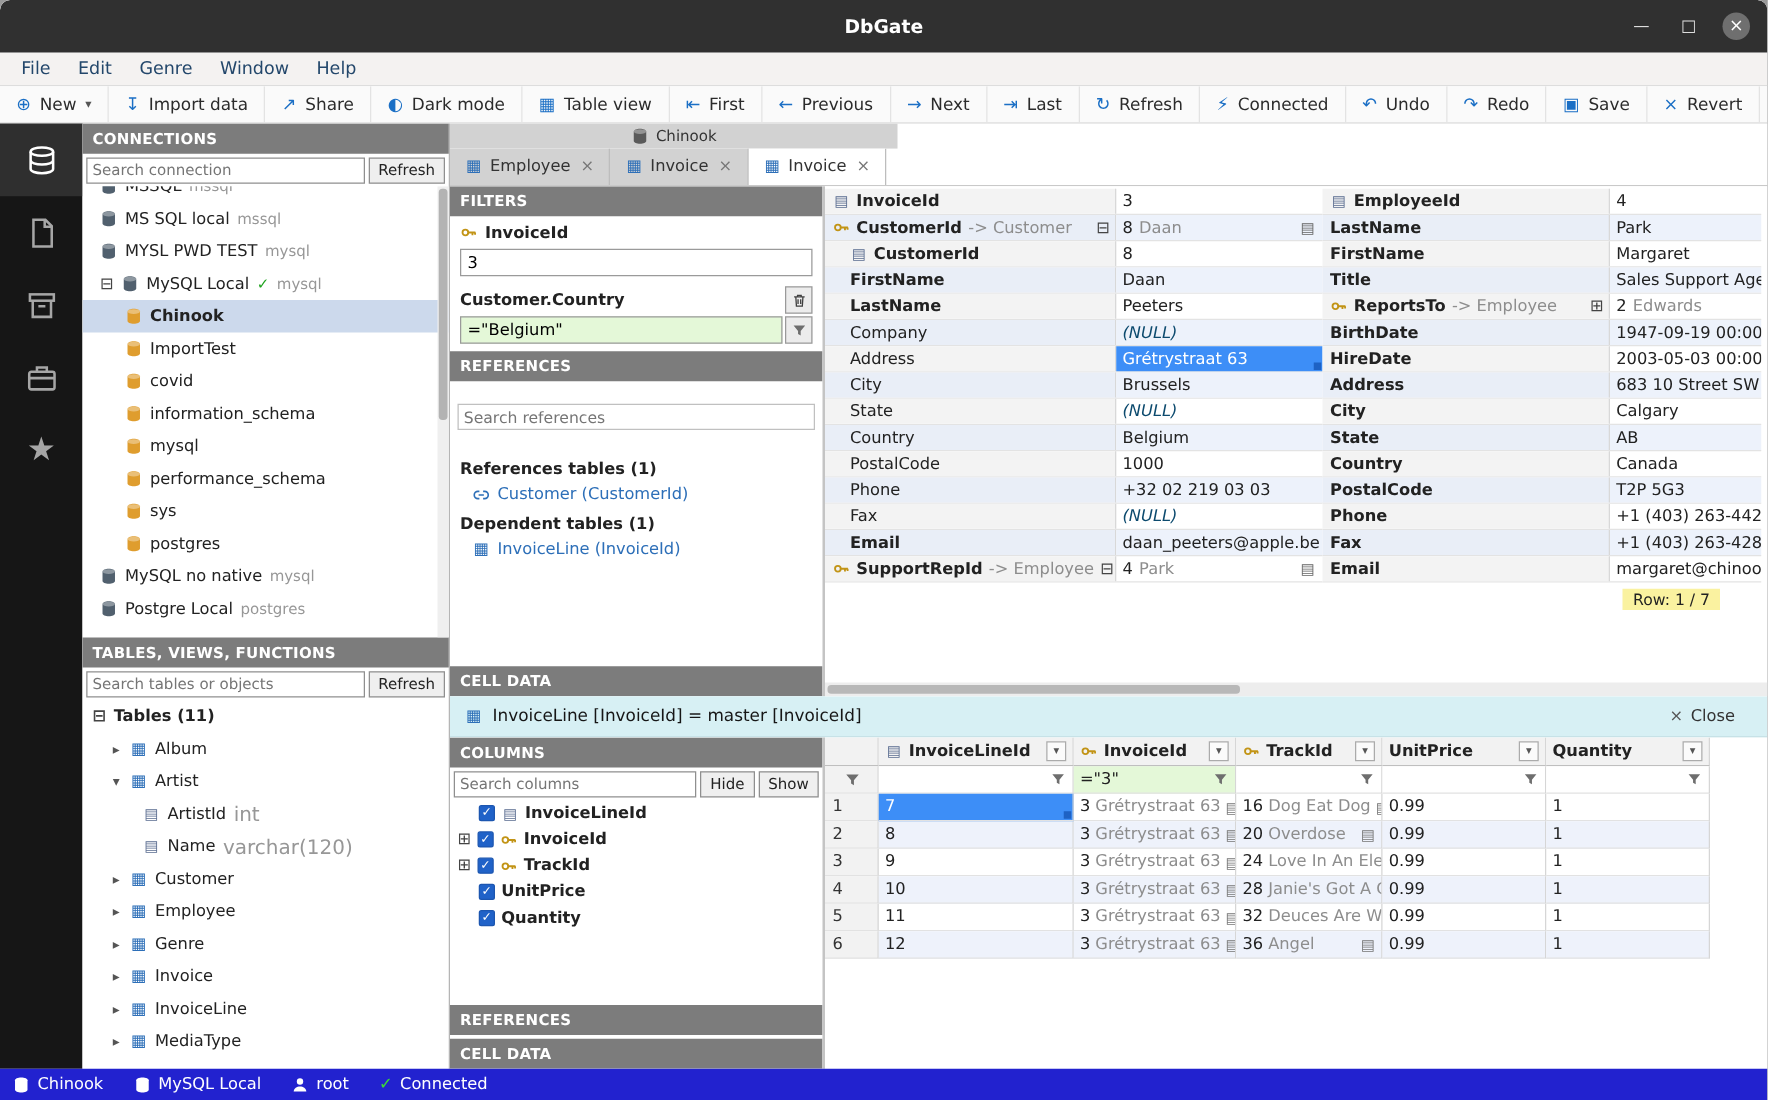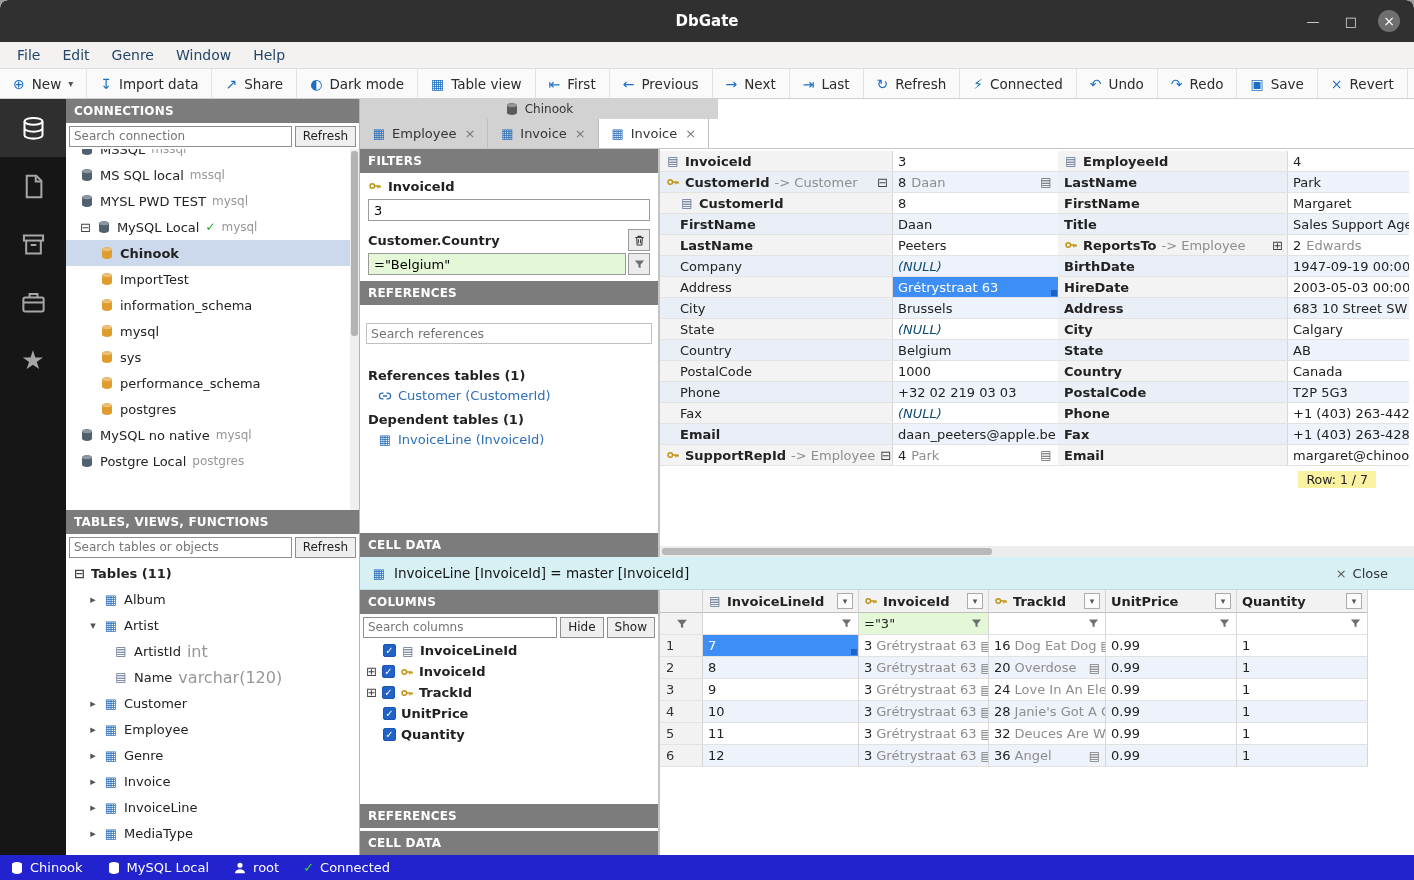--- a/index.html
+++ b/index.html
@@ -329,48 +329,57 @@
             </span>
             <span>ImportTest</span>
           </div>
           <div class="list-item db">
             <span class="ico ">
               <svg viewBox="0 0 16 16">
                 <path d="M8 1.2c-3.15 0-5.7 1.12-5.7 2.5v8.6c0 1.38 2.55 2.5 5.7 2.5s5.7-1.12 5.7-2.5V3.7c0-1.38-2.55-2.5-5.7-2.5z" fill="#df9d2e"></path>
                 <ellipse cx="8" cy="3.7" rx="5.7" ry="2.2" fill="#fff" opacity=".35"></ellipse>
               </svg>
             </span>
+            <span>covid</span>
+          </div>
+          <div class="list-item db">
+            <span class="ico ">
+              <svg viewBox="0 0 16 16">
+                <path d="M8 1.2c-3.15 0-5.7 1.12-5.7 2.5v8.6c0 1.38 2.55 2.5 5.7 2.5s5.7-1.12 5.7-2.5V3.7c0-1.38-2.55-2.5-5.7-2.5z" fill="#df9d2e"></path>
+                <ellipse cx="8" cy="3.7" rx="5.7" ry="2.2" fill="#fff" opacity=".35"></ellipse>
+              </svg>
+            </span>
             <span>information_schema</span>
           </div>
           <div class="list-item db">
             <span class="ico ">
               <svg viewBox="0 0 16 16">
                 <path d="M8 1.2c-3.15 0-5.7 1.12-5.7 2.5v8.6c0 1.38 2.55 2.5 5.7 2.5s5.7-1.12 5.7-2.5V3.7c0-1.38-2.55-2.5-5.7-2.5z" fill="#df9d2e"></path>
                 <ellipse cx="8" cy="3.7" rx="5.7" ry="2.2" fill="#fff" opacity=".35"></ellipse>
               </svg>
             </span>
             <span>mysql</span>
           </div>
           <div class="list-item db">
             <span class="ico ">
               <svg viewBox="0 0 16 16">
                 <path d="M8 1.2c-3.15 0-5.7 1.12-5.7 2.5v8.6c0 1.38 2.55 2.5 5.7 2.5s5.7-1.12 5.7-2.5V3.7c0-1.38-2.55-2.5-5.7-2.5z" fill="#df9d2e"></path>
                 <ellipse cx="8" cy="3.7" rx="5.7" ry="2.2" fill="#fff" opacity=".35"></ellipse>
               </svg>
             </span>
+            <span>performance_schema</span>
+          </div>
+          <div class="list-item db">
+            <span class="ico ">
+              <svg viewBox="0 0 16 16">
+                <path d="M8 1.2c-3.15 0-5.7 1.12-5.7 2.5v8.6c0 1.38 2.55 2.5 5.7 2.5s5.7-1.12 5.7-2.5V3.7c0-1.38-2.55-2.5-5.7-2.5z" fill="#df9d2e"></path>
+                <ellipse cx="8" cy="3.7" rx="5.7" ry="2.2" fill="#fff" opacity=".35"></ellipse>
+              </svg>
+            </span>
             <span>sys</span>
-          </div>
-          <div class="list-item db">
-            <span class="ico ">
-              <svg viewBox="0 0 16 16">
-                <path d="M8 1.2c-3.15 0-5.7 1.12-5.7 2.5v8.6c0 1.38 2.55 2.5 5.7 2.5s5.7-1.12 5.7-2.5V3.7c0-1.38-2.55-2.5-5.7-2.5z" fill="#df9d2e"></path>
-                <ellipse cx="8" cy="3.7" rx="5.7" ry="2.2" fill="#fff" opacity=".35"></ellipse>
-              </svg>
-            </span>
-            <span>performance_schema</span>
           </div>
           <div class="list-item db">
             <span class="ico ">
               <svg viewBox="0 0 16 16">
                 <path d="M8 1.2c-3.15 0-5.7 1.12-5.7 2.5v8.6c0 1.38 2.55 2.5 5.7 2.5s5.7-1.12 5.7-2.5V3.7c0-1.38-2.55-2.5-5.7-2.5z" fill="#df9d2e"></path>
                 <ellipse cx="8" cy="3.7" rx="5.7" ry="2.2" fill="#fff" opacity=".35"></ellipse>
               </svg>
             </span>
             <span>postgres</span>
           </div>

